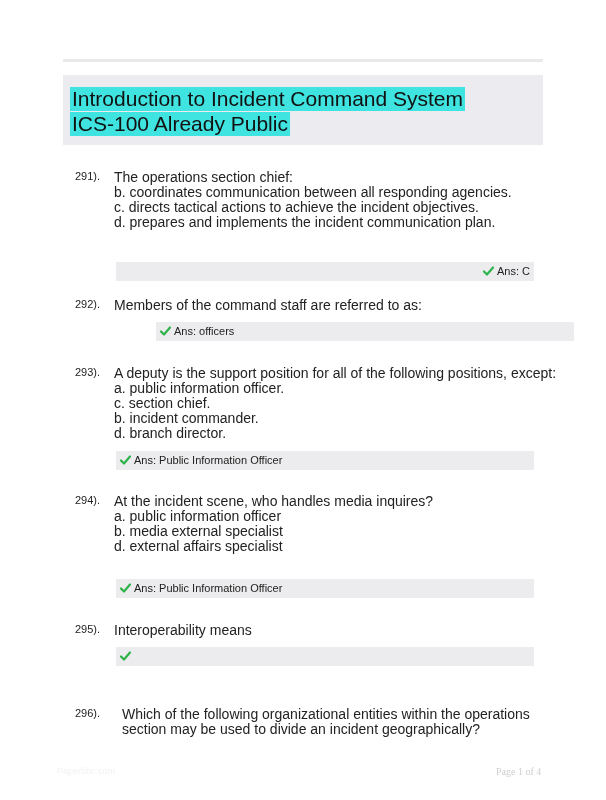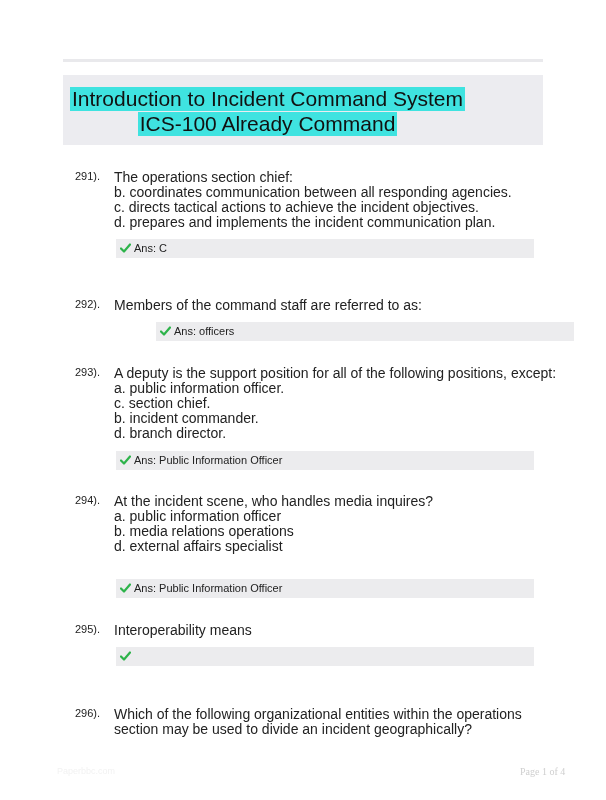--- a/index.html
+++ b/index.html
@@ -33,21 +33,20 @@
     }
     .title {
       position: absolute;
       left: 70px;
       top: 86px;
       margin: 0;
       font-size: 21px;
       font-weight: normal;
       line-height: 25px;
       color: #111111;
-      text-align: center;
     }
     .title .hl {
       background: #3fe3e0;
       padding: 0 2px 1px 2px;
       display: inline;
       -webkit-box-decoration-break: clone;
       box-decoration-break: clone;
     }
     .q {
       position: absolute;
@@ -65,21 +64,21 @@
     .q-body {
       position: absolute;
       left: 39px;
       top: 0;
       width: 425px;
       font-size: 14px;
       line-height: 15px;
       color: #222;
     }
     .q-body div { white-space: nowrap; }
-    .q-body .wrap { white-space: normal; }
+    .q-body .wrap { white-space: normal; margin-left: 8px; }
     .ans {
       position: absolute;
       left: 41px;
       width: 418px;
       background: #ececee;
       font-size: 11px;
       line-height: 15px;
       padding: 2px 4px 2px 4px;
       box-sizing: border-box;
       color: #222;
@@ -98,43 +97,42 @@
       font-size: 9px;
       color: #f2f2f2;
     }
     .footer-right {
       position: absolute;
       left: 496px;
       top: 766px;
       font-size: 10px;
       font-family: "Liberation Serif", "DejaVu Serif", serif;
       color: #cfcfcf;
-      margin-left: 24px;
     }
   </style>
 </head>
 <body>
 
 <div class="top-rule"></div>
 
 <div class="header-box"></div>
 <h1 class="title">
   <span class="hl">Introduction to Incident Command System</span><br>
-  <span class="hl">ICS-100 Already Command</span>
+  <span class="hl">ICS-100 Already Public</span>
 </h1>
 
 <div class="q" style="top:170px;">
   <div class="q-num">291).</div>
   <div class="q-body">
     <div>The operations section chief:</div>
     <div>b. coordinates communication between all responding agencies.</div>
     <div>c. directs tactical actions to achieve the incident objectives.</div>
     <div>d. prepares and implements the incident communication plan.</div>
   </div>
-  <div class="ans" style="top:69px;">
+  <div class="ans" style="top:92px;text-align:right;">
     <svg class="check" viewBox="0 0 11 10">
         <path d="M1 5.5 L4 8.5 L10 1.5" fill="none" stroke="#2db34a" stroke-width="2.2" stroke-linecap="round" stroke-linejoin="round"></path>
       </svg><span>Ans: C</span>
   </div>
 </div>
 
 <div class="q" style="top:298px;">
   <div class="q-num">292).</div>
   <div class="q-body">
     <div>Members of the command staff are referred to as:</div>
@@ -160,21 +158,21 @@
         <path d="M1 5.5 L4 8.5 L10 1.5" fill="none" stroke="#2db34a" stroke-width="2.2" stroke-linecap="round" stroke-linejoin="round"></path>
       </svg><span>Ans: Public Information Officer</span>
   </div>
 </div>
 
 <div class="q" style="top:494px;">
   <div class="q-num">294).</div>
   <div class="q-body">
     <div>At the incident scene, who handles media inquires?</div>
     <div>a. public information officer</div>
-    <div>b. media relations operations</div>
+    <div>b. media external specialist</div>
     <div>d. external affairs specialist</div>
   </div>
   <div class="ans" style="top:85px;">
     <svg class="check" viewBox="0 0 11 10">
         <path d="M1 5.5 L4 8.5 L10 1.5" fill="none" stroke="#2db34a" stroke-width="2.2" stroke-linecap="round" stroke-linejoin="round"></path>
       </svg><span>Ans: Public Information Officer</span>
   </div>
 </div>
 
 <div class="q" style="top:623px;">

